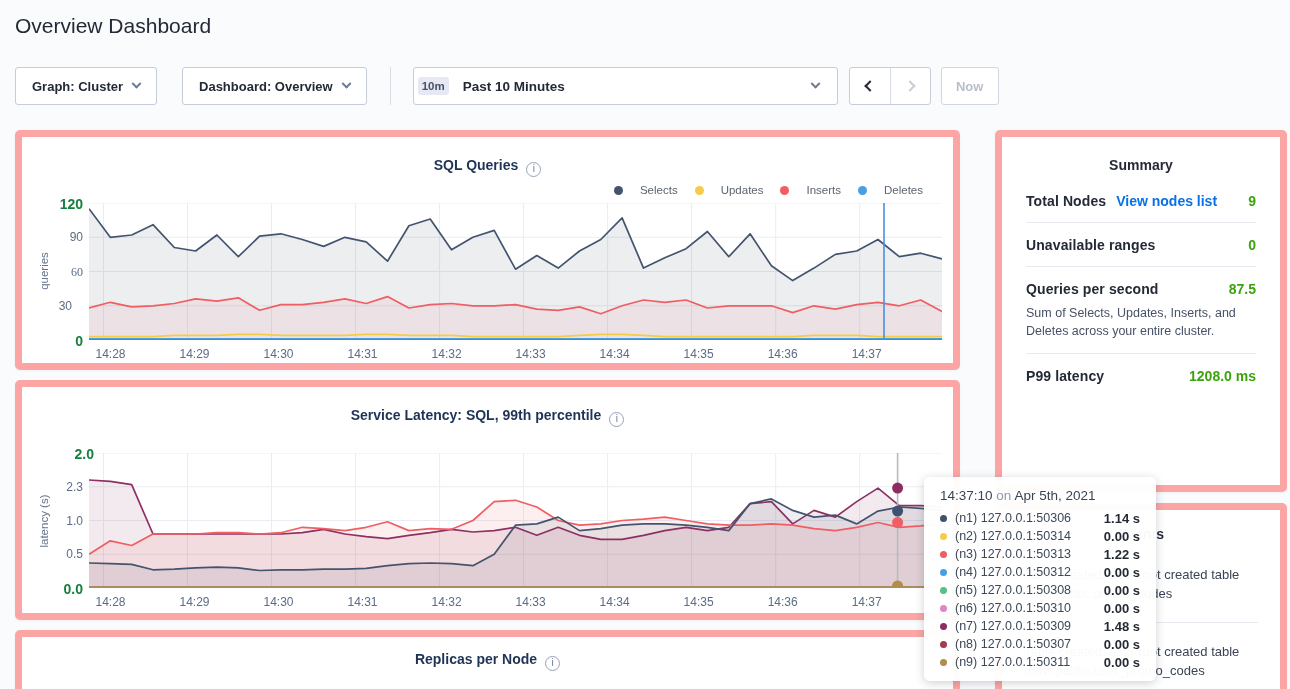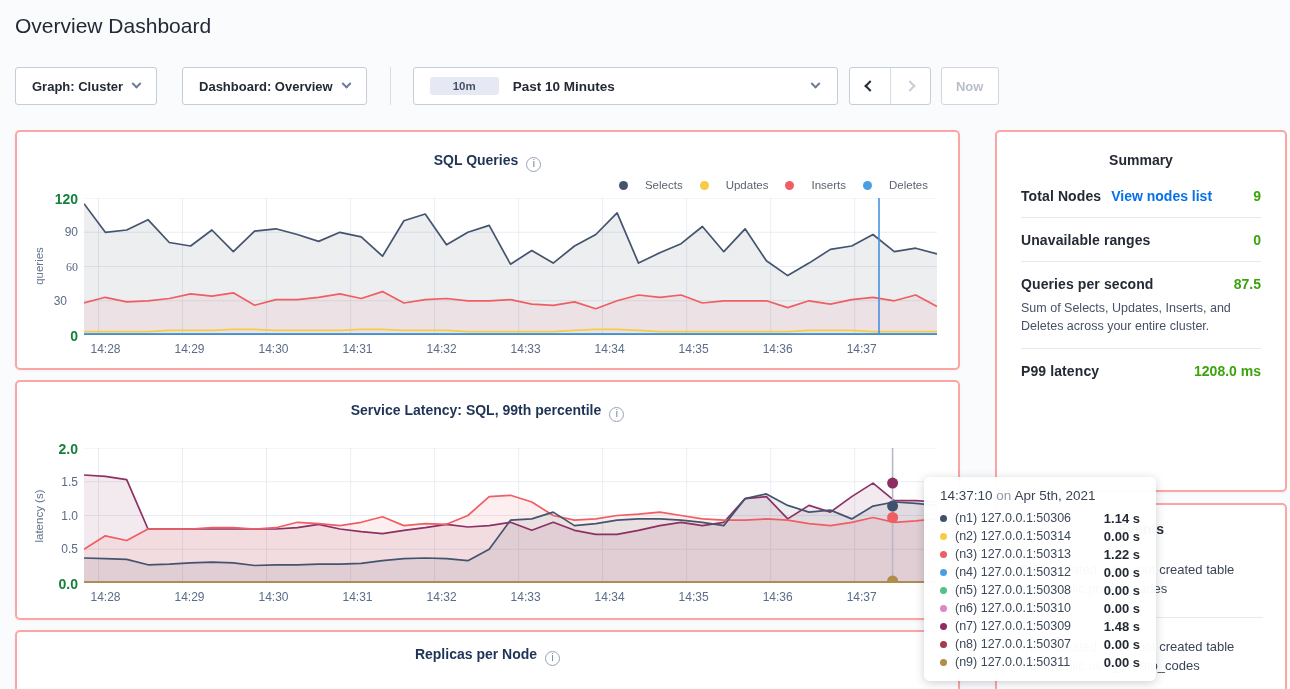--- a/index.html
+++ b/index.html
@@ -9,33 +9,33 @@
   
   #page-title { position:absolute; left:15px; top:14px; font-size:21px; font-weight:500; color:#242a35; }
 
   
   #controls { position:absolute; left:15px; top:67px; height:38px; display:flex; align-items:stretch; }
   .ctl-btn { background:#fff; border:1px solid #c7ccd9; border-radius:3px; display:flex; align-items:center;
     justify-content:center; font-size:13px; font-weight:700; color:#242a35; padding:0 16px; cursor:pointer; }
   .chev { display:inline-block; width:7px; height:7px; border-right:2px solid #6c7b96; border-bottom:2px solid #6c7b96; transform:rotate(45deg) translate(-2px,-2px); margin-left:10px; }
   .vdivider { width:1px; background:#d8dce5; margin:0 22px 0 23px; }
   #time-picker { width:425px; background:#fff; border:1px solid #c7ccd9; border-radius:3px; display:flex; align-items:center; position:relative; cursor:pointer; }
-  #time-badge { background:#e6e9f3; color:#475166; font-size:11.5px; font-weight:700; border-radius:3px; padding:3px 23px; margin-left:16px; }
+  #time-badge { background:#e6e9f3; color:#475166; font-size:11.5px; font-weight:700; border-radius:3px; padding:3px 4px; margin-left:4px; }
   #time-label { font-size:13.5px; font-weight:700; color:#242a35; margin-left:14px; }
   #time-caret { position:absolute; right:18px; }
   #arrow-group { display:flex; margin-left:11px; border:1px solid #c7ccd9; border-radius:3px; background:#fff; }
   .arrow-btn { width:40px; display:flex; align-items:center; justify-content:center; cursor:pointer; }
   .arrow-btn + .arrow-btn { border-left:1px solid #d8dce5; }
   .chev-left { width:8px; height:8px; border-left:2.5px solid #242a35; border-bottom:2.5px solid #242a35; transform:rotate(45deg); }
   .chev-right { width:8px; height:8px; border-right:2.5px solid #c9cdd8; border-top:2.5px solid #c9cdd8; transform:rotate(45deg); }
   #now-btn { margin-left:10px; width:58px; background:#fff; border:1px solid #d2d6e0; border-radius:3px;
     display:flex; align-items:center; justify-content:center; font-size:13px; font-weight:700; color:#b9bec9; }
 
   
-  .card { position:absolute; background:#fff; border:2px solid #fca5a5; border-radius:5px; box-shadow:0 1px 3px rgba(40,50,70,0.05); }
+  .card { position:absolute; background:#fff; border:7px solid #fca5a5; border-radius:5px; box-shadow:0 1px 3px rgba(40,50,70,0.05); }
   #chart1 { left:15px; top:130px; width:945px; height:240px; }
   #chart2 { left:15px; top:380px; width:945px; height:240px; }
   #chart3 { left:15px; top:630px; width:945px; height:120px; }
   #summary-card { left:995px; top:130px; width:292px; height:362px; }
   #events-card { left:995px; top:503px; width:292px; height:230px; }
 
   .chart-title-row { position:absolute; top:20px; left:0; right:0; text-align:center; font-size:14px; font-weight:700; color:#1e3356; }
   .info-icon { display:inline-block; width:15px; height:15px; border:1.4px solid #98a2b8; border-radius:50%;
     font-size:10px; font-weight:400; color:#6b7a99; line-height:12px; text-align:center; vertical-align:-2px; margin-left:8px; font-style:normal; }
   .plot { position:absolute; left:67px; top:66px; }
@@ -202,22 +202,22 @@
         <circle cx="808.6" cy="35.1" r="5.5" fill="#8d2d60"></circle>
         <circle cx="808.6" cy="58.1" r="5.5" fill="#3f516f"></circle>
         <circle cx="808.6" cy="69.5" r="5.5" fill="#ef5e63"></circle>
         <circle cx="808.6" cy="133.0" r="5.5" fill="#b18d4b"></circle>
       </svg></div>
   <div class="ylabels"></div>
   <div class="xlabels"></div>
 <div class="ytick edge" style="left: 15px; top: 194px; position: absolute;">0.0</div>
     <div class="ytick" style="left: 15px; top: 160.25px; position: absolute;">0.5</div>
     <div class="ytick" style="left: 15px; top: 126.5px; position: absolute;">1.0</div>
-    <div class="ytick" style="left: 15px; top: 92.75px; position: absolute;">1.5</div>
-    <div class="ytick edge" style="left: 15px; top: 59px; position: absolute;">2.0</div>
+    <div class="ytick" style="left: 15px; top: 92.75px; position: absolute;">2.3</div>
+    <div class="ytick edge" style="left: 26px; top: 59px; position: absolute;">2.0</div>
     <div class="xtick" style="left: 59.501px; top: 208px; position: absolute;">14:28</div>
     <div class="xtick" style="left: 143.522px; top: 208px; position: absolute;">14:29</div>
     <div class="xtick" style="left: 227.542px; top: 208px; position: absolute;">14:30</div>
     <div class="xtick" style="left: 311.562px; top: 208px; position: absolute;">14:31</div>
     <div class="xtick" style="left: 395.583px; top: 208px; position: absolute;">14:32</div>
     <div class="xtick" style="left: 479.603px; top: 208px; position: absolute;">14:33</div>
     <div class="xtick" style="left: 563.624px; top: 208px; position: absolute;">14:34</div>
     <div class="xtick" style="left: 647.644px; top: 208px; position: absolute;">14:35</div>
     <div class="xtick" style="left: 731.665px; top: 208px; position: absolute;">14:36</div>
     <div class="xtick" style="left: 815.685px; top: 208px; position: absolute;">14:37</div>

